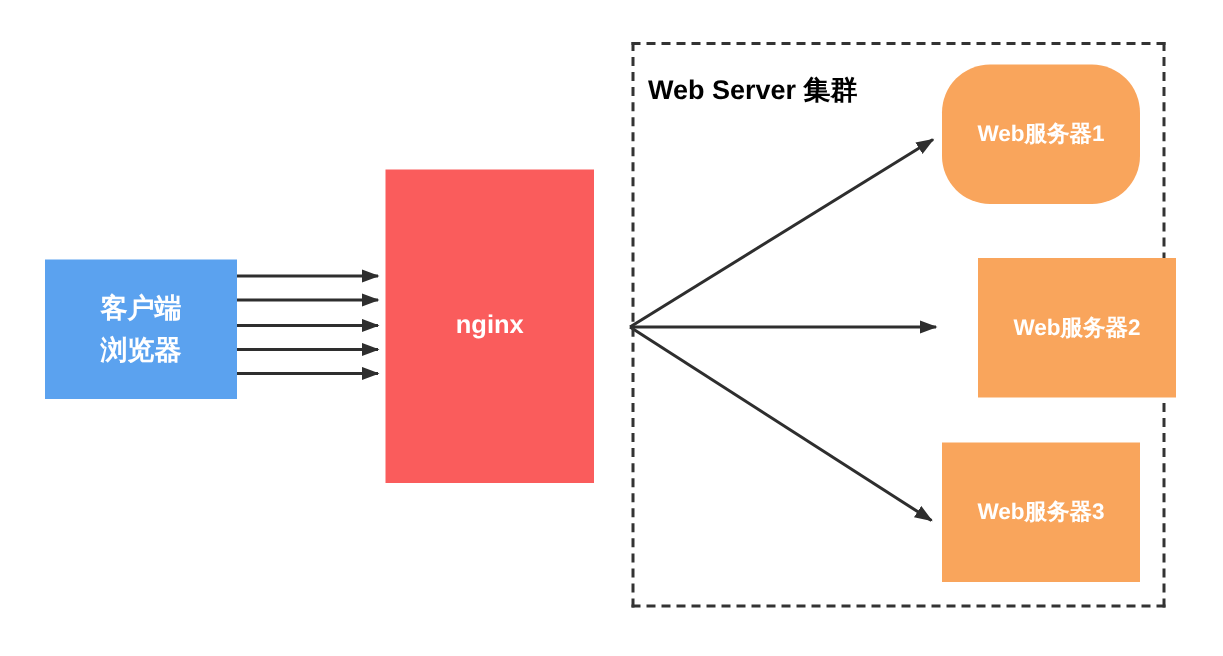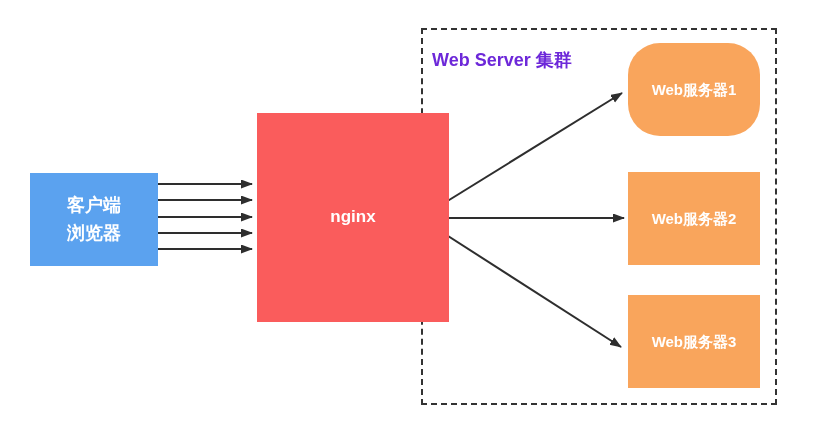--- a/index.html
+++ b/index.html
@@ -33,36 +33,36 @@
     line-height: 1.55;
   }
   .node .label-line { display: block; }
   .client-node {
     left: 30px; top: 173px;
     width: 128px; height: 93px;
     font-size: 18px;
   }
   .nginx-node {
     left: 257px; top: 113px;
-    width: 192px; height: 209px;
+    width: 139px; height: 209px;
     font-size: 17px;
   }
   .cluster-group {
     position: absolute;
     left: 421px; top: 28px;
     width: 356px; height: 377px;
     border: 2px dashed var(--cluster-border, #333333);
     box-sizing: border-box;
   }
   .cluster-title {
     position: absolute;
     left: 432px; top: 48px;
     font-size: 18px;
     font-weight: bold;
-    color: #6d28d9;
+    color: #000000;
     white-space: nowrap;
   }
   .server-node {
     width: 132px; height: 93px;
     font-size: 15px;
     left: 628px;
   }
   .server-1 { top: 43px; border-radius: 32px; }
   .server-2 { top: 172px; }
   .server-3 { top: 295px; }
@@ -103,21 +103,21 @@
   <div class="node nginx-node" style="background-color: rgb(250, 92, 92);">
     <div>
       <span class="label-line">nginx</span>
     </div>
   </div>
 
   <div class="node server-node server-1" style="background-color: rgb(249, 165, 92);">
     <span>Web服务器1</span>
   </div>
 
-  <div class="node server-node server-2" style="background-color: rgb(249, 165, 92);">
+  <div class="node server-node server-2" style="background-color: rgb(249, 165, 92); margin-left: 24px;">
     <span>Web服务器2</span>
   </div>
 
   <div class="node server-node server-3" style="background-color: rgb(249, 165, 92);">
     <span>Web服务器3</span>
   </div>
 
 </div>
 
 </body></html>

